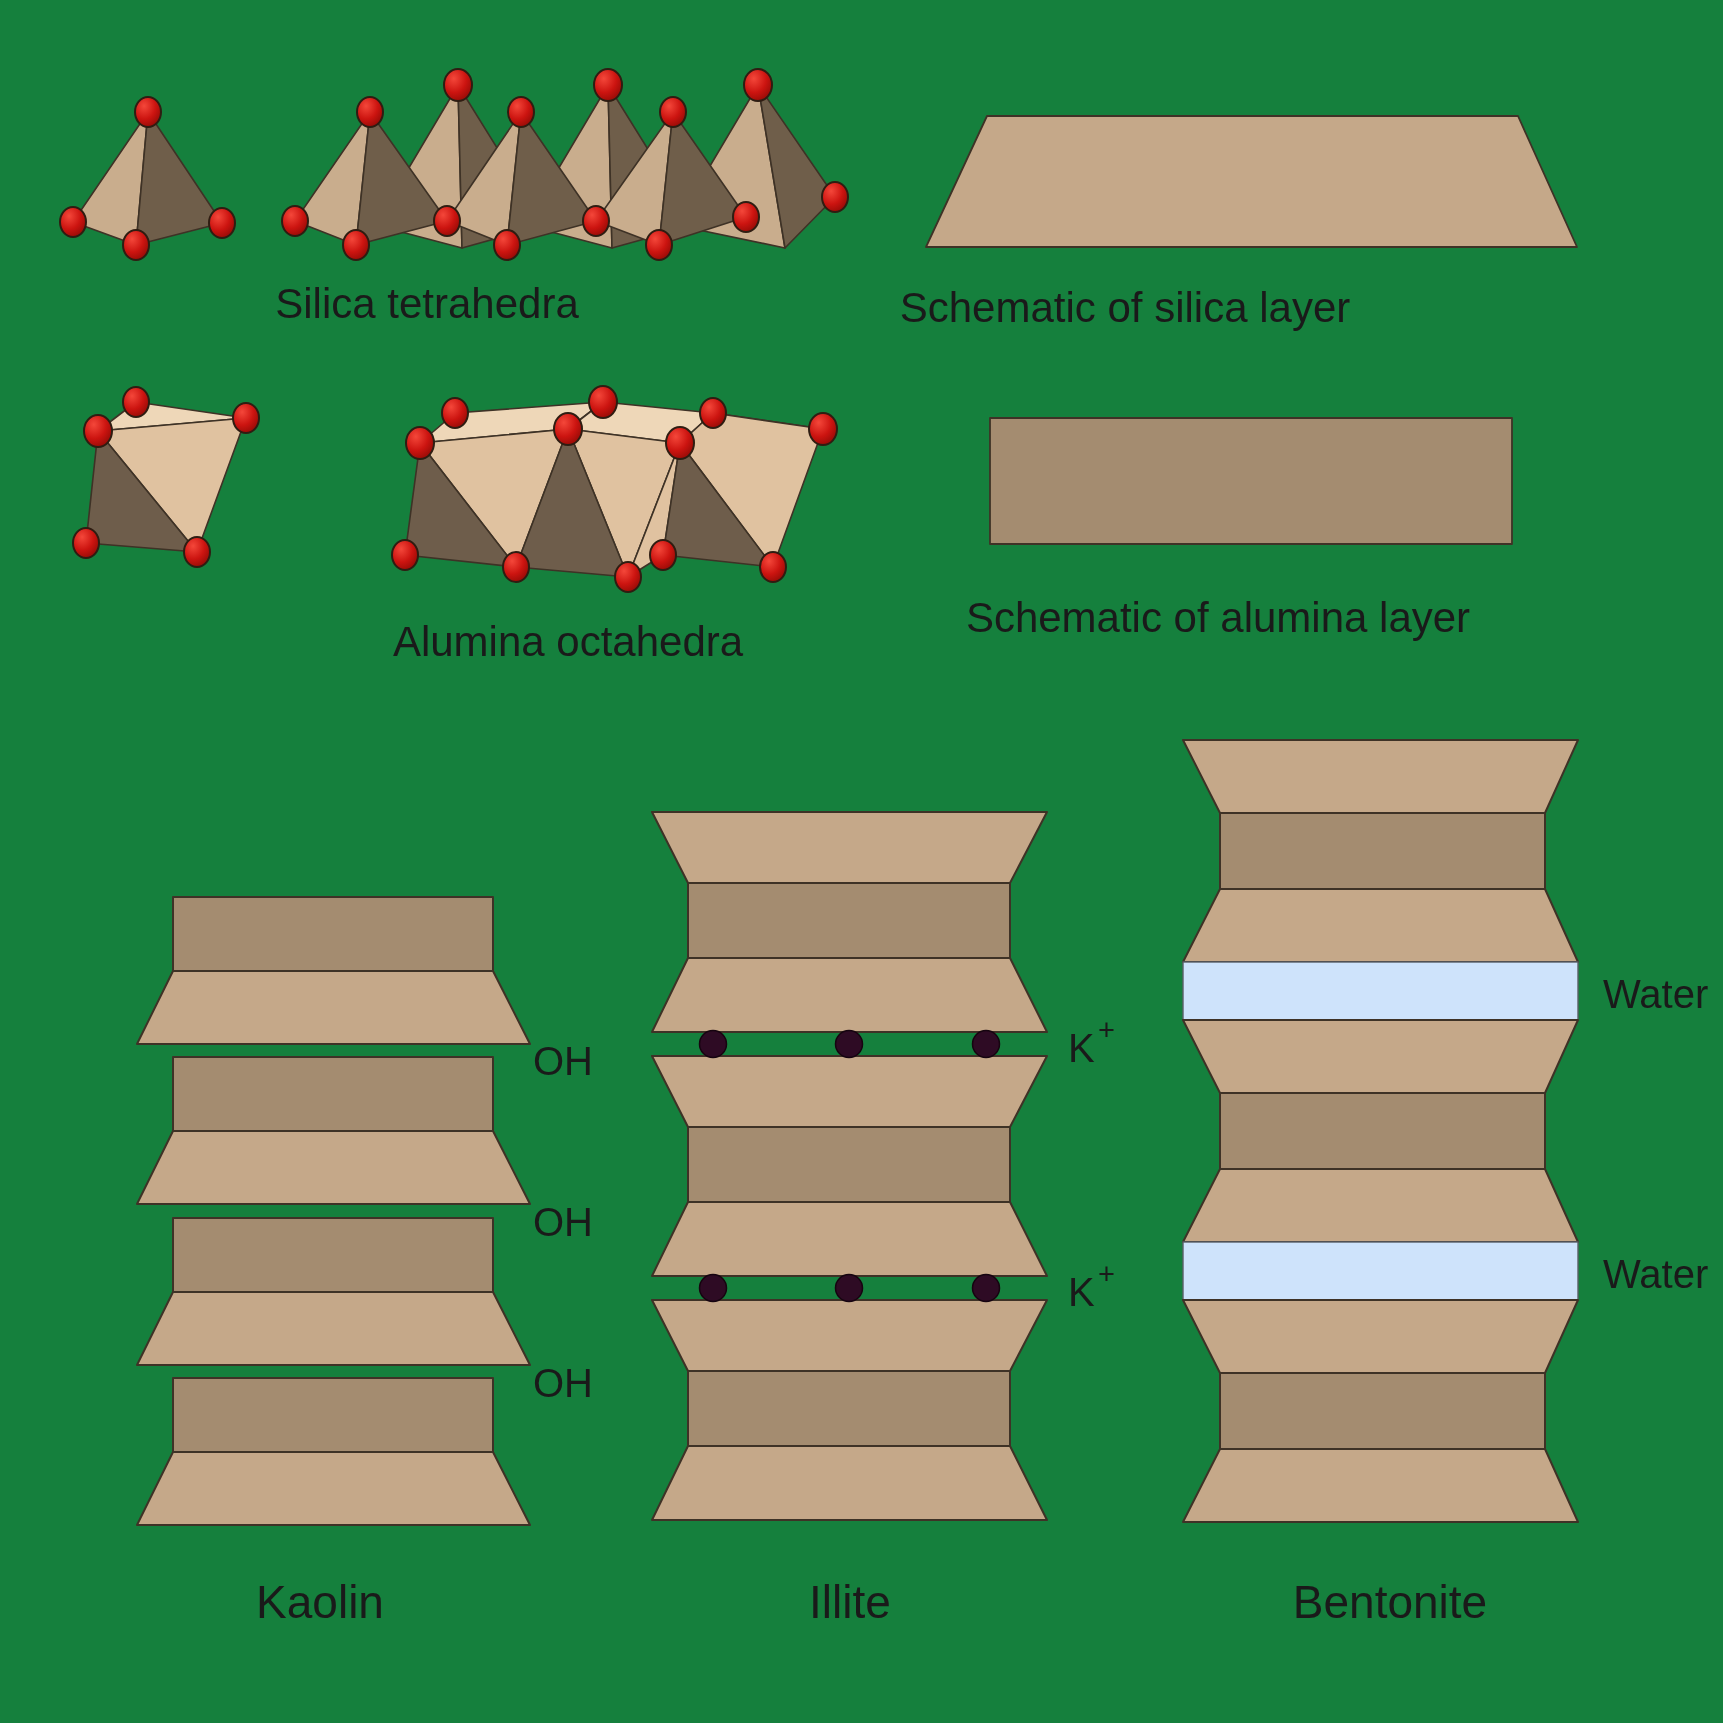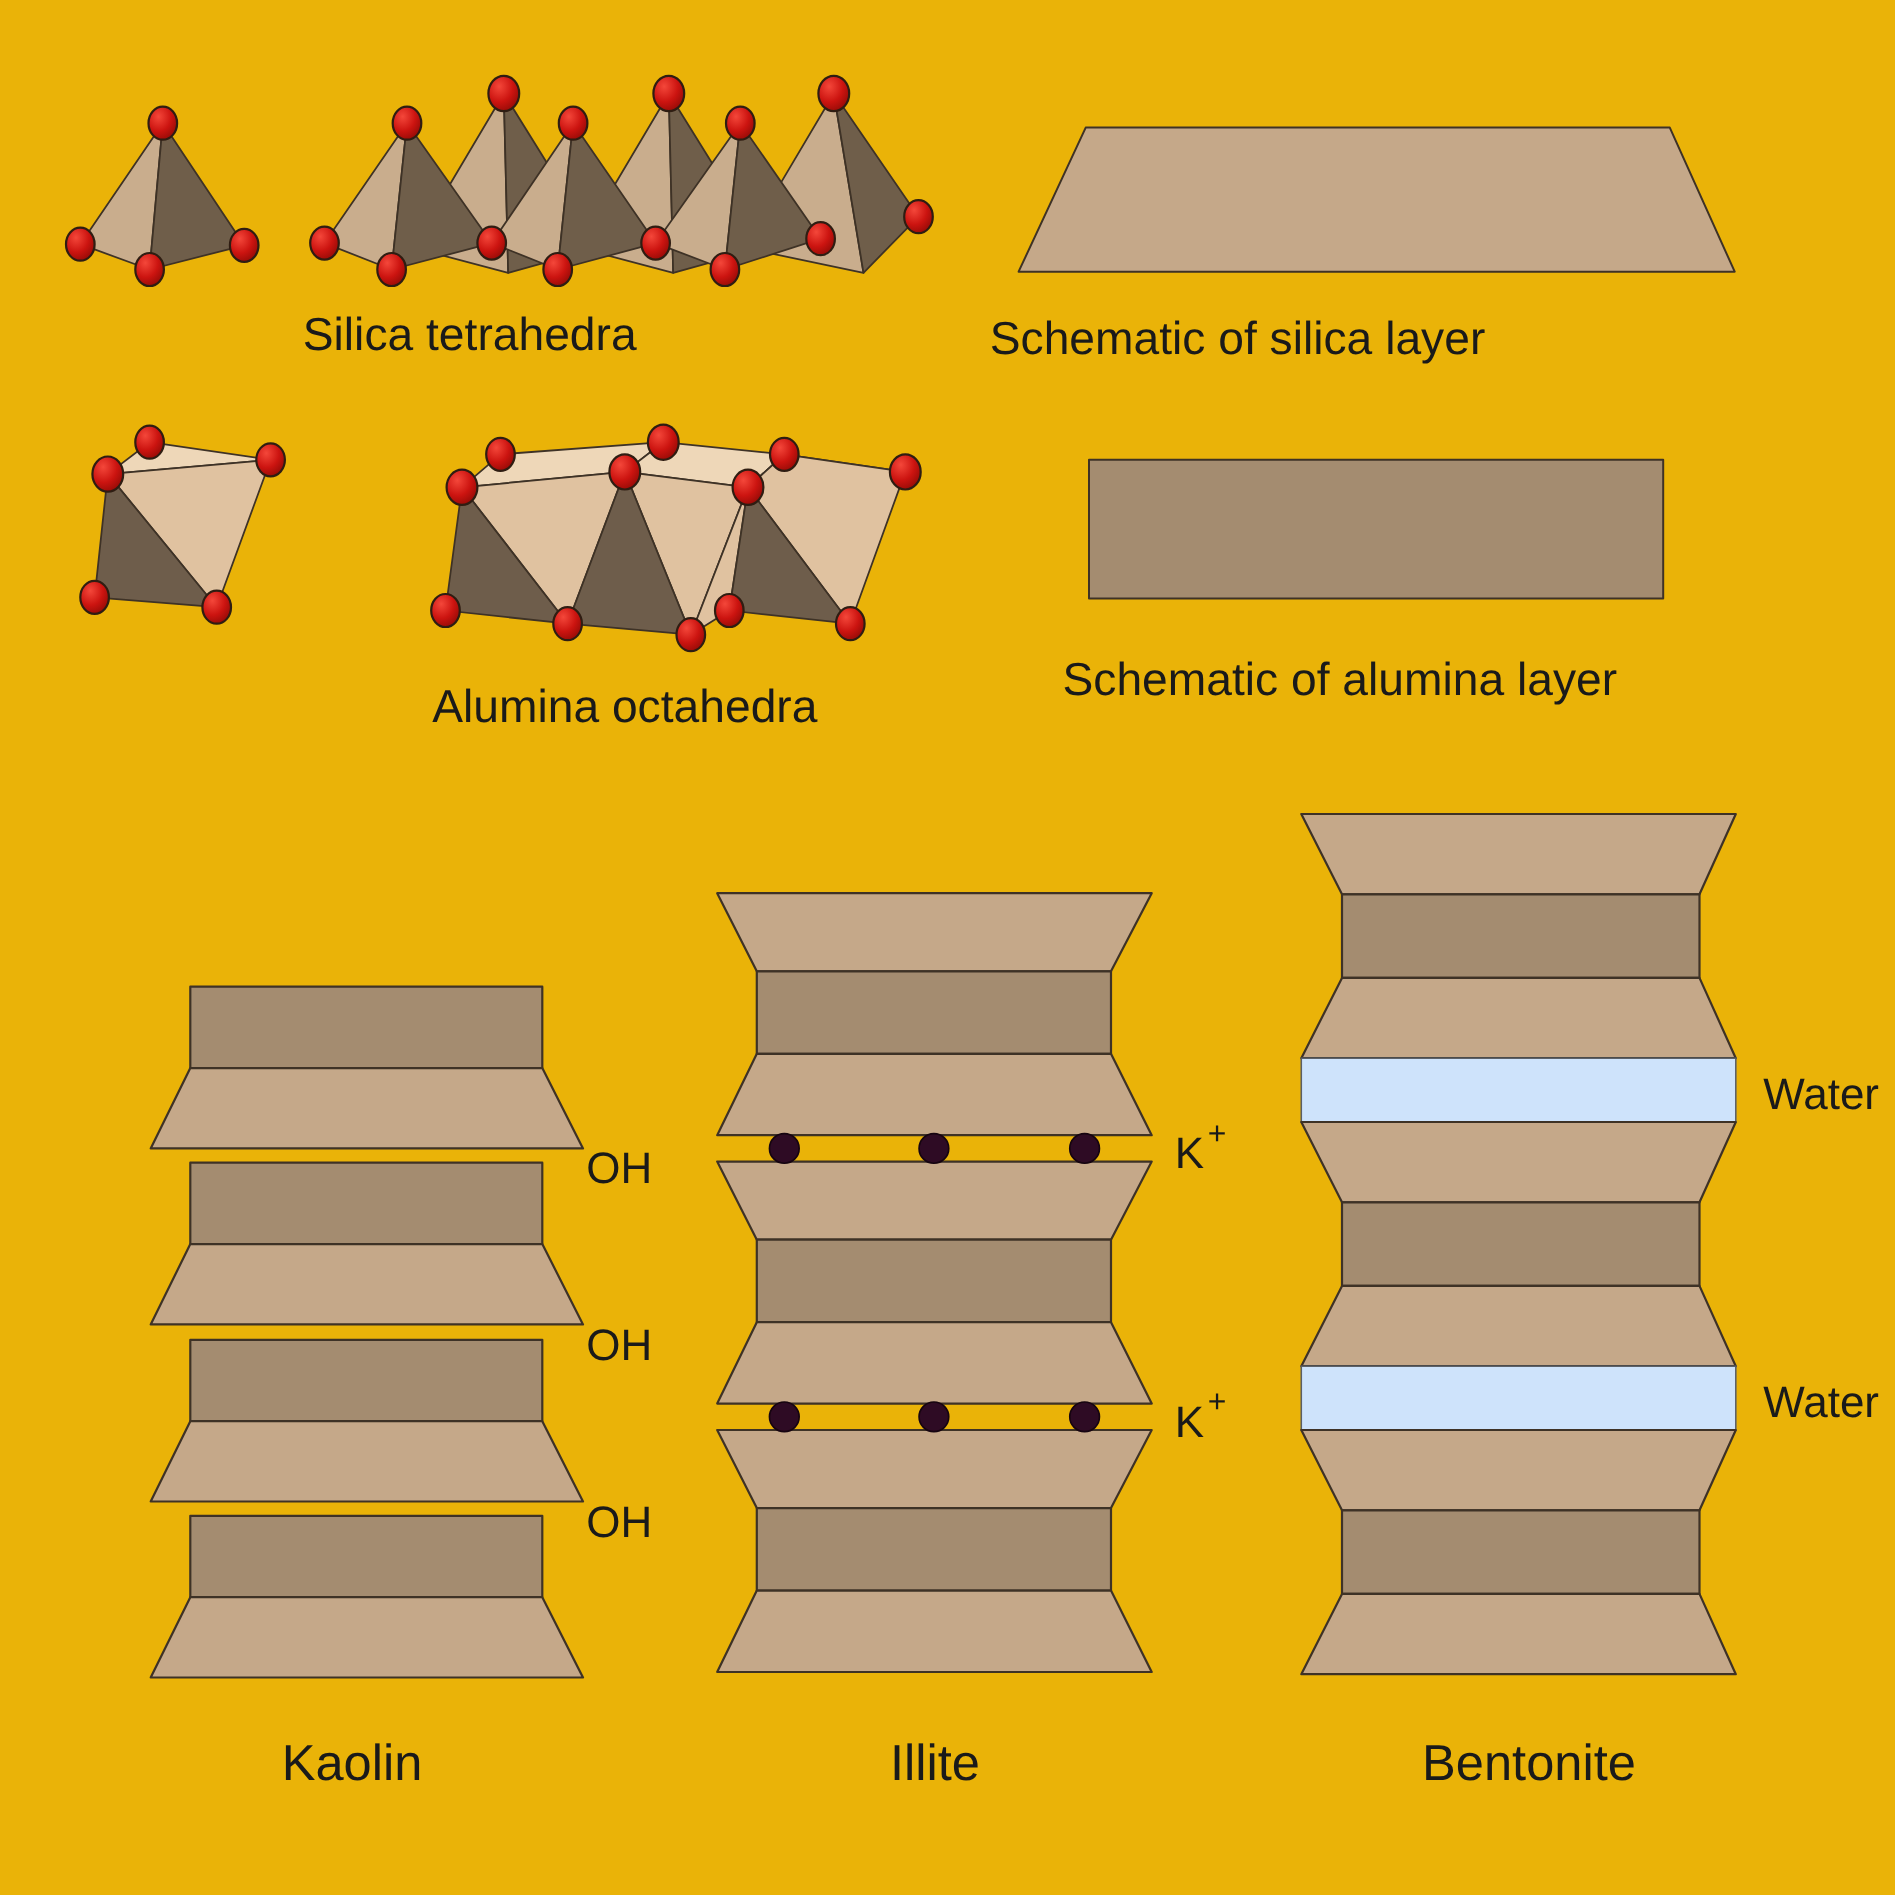--- a/index.html
+++ b/index.html
@@ -1,16 +1,16 @@
 <!DOCTYPE html>
 <html><head>
 <meta charset="utf-8">
 <style>
   html,body{margin:0;padding:0;background:#ffffff;}
-  .canvas{position:relative;width:1723px;height:1723px;background:#eab308;overflow:hidden;}
+  .canvas{position:relative;width:1723px;height:1723px;background:#15803d;overflow:hidden;}
   svg{display:block;}
   .face{stroke:#3E3226;stroke-width:1.6;stroke-linejoin:round;}
   .stackshape{stroke:#3E3226;stroke-width:2;stroke-linejoin:round;}
   .schematic{stroke:#3E3226;stroke-width:1.8;stroke-linejoin:round;}
   .waterband{stroke:#5a5f66;stroke-width:1.4;}
   .atom{stroke:#2F1D12;stroke-width:2;}
   .kdot{stroke:#160410;stroke-width:1.5;}
   .lbl{font-family:"Liberation Sans",sans-serif;fill:#1a1a1a;}
   .lbl-main{font-size:42px;}
   .lbl-small{font-size:40px;}

